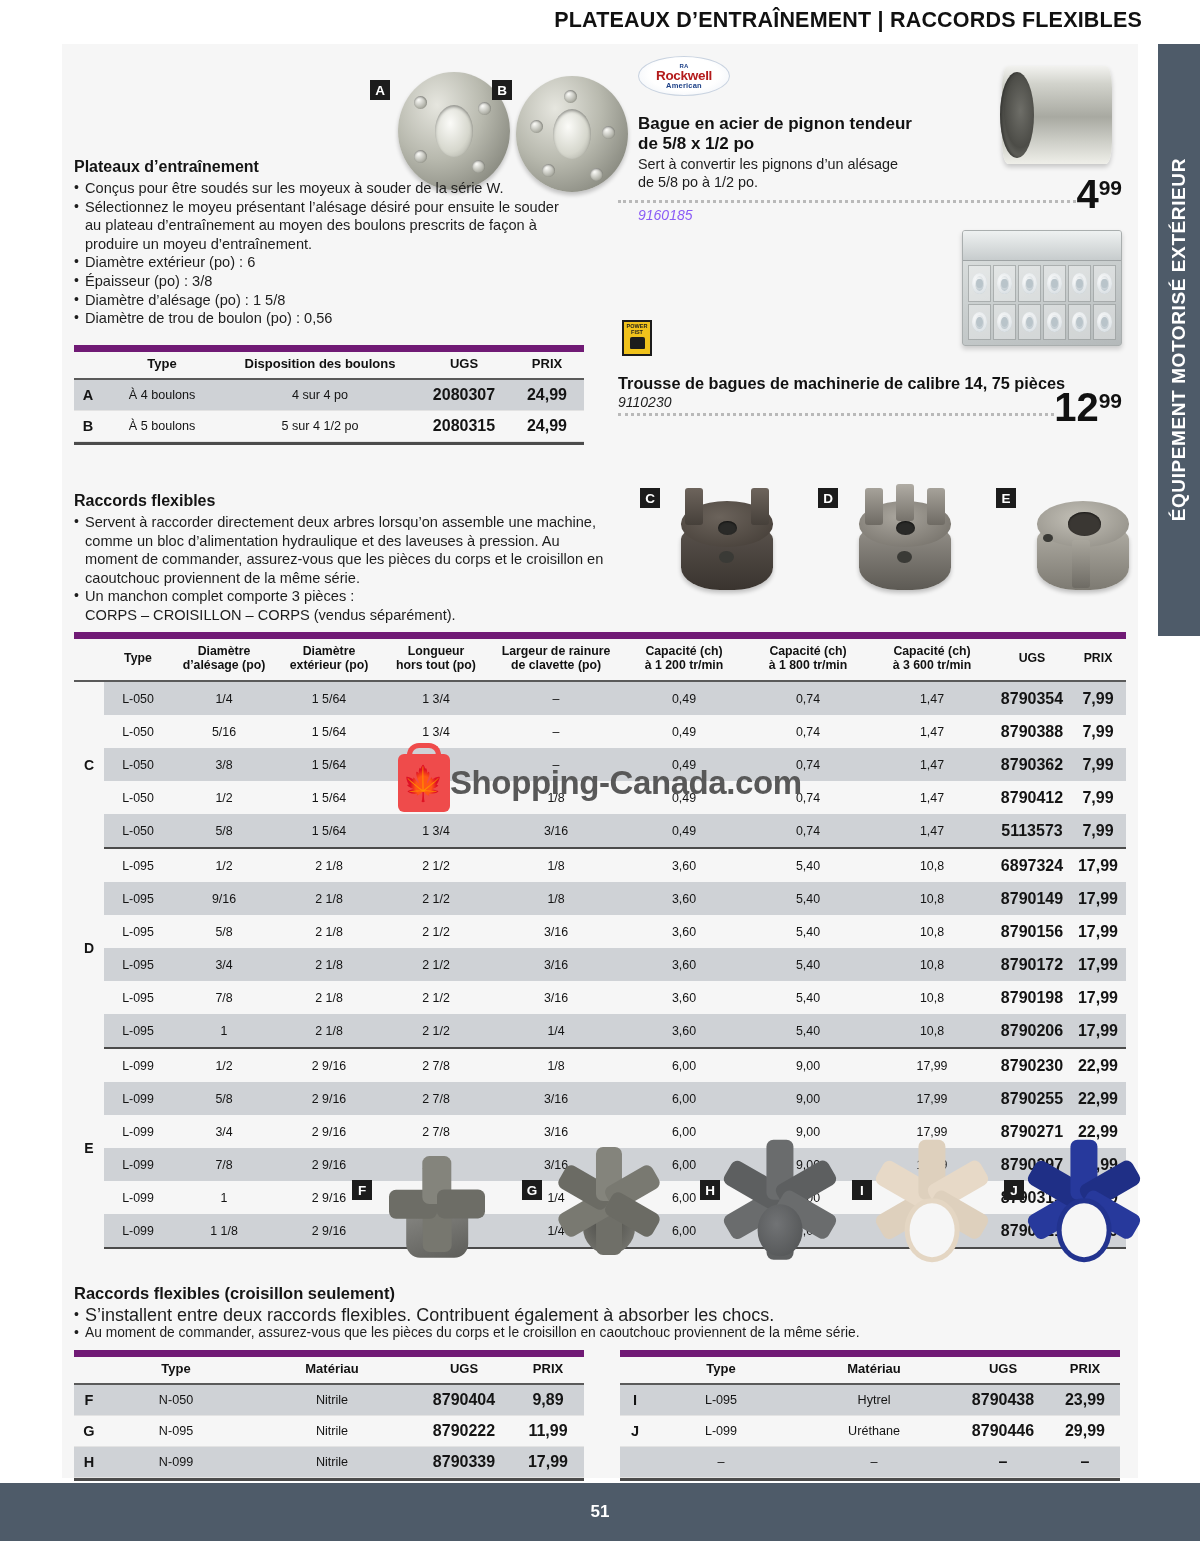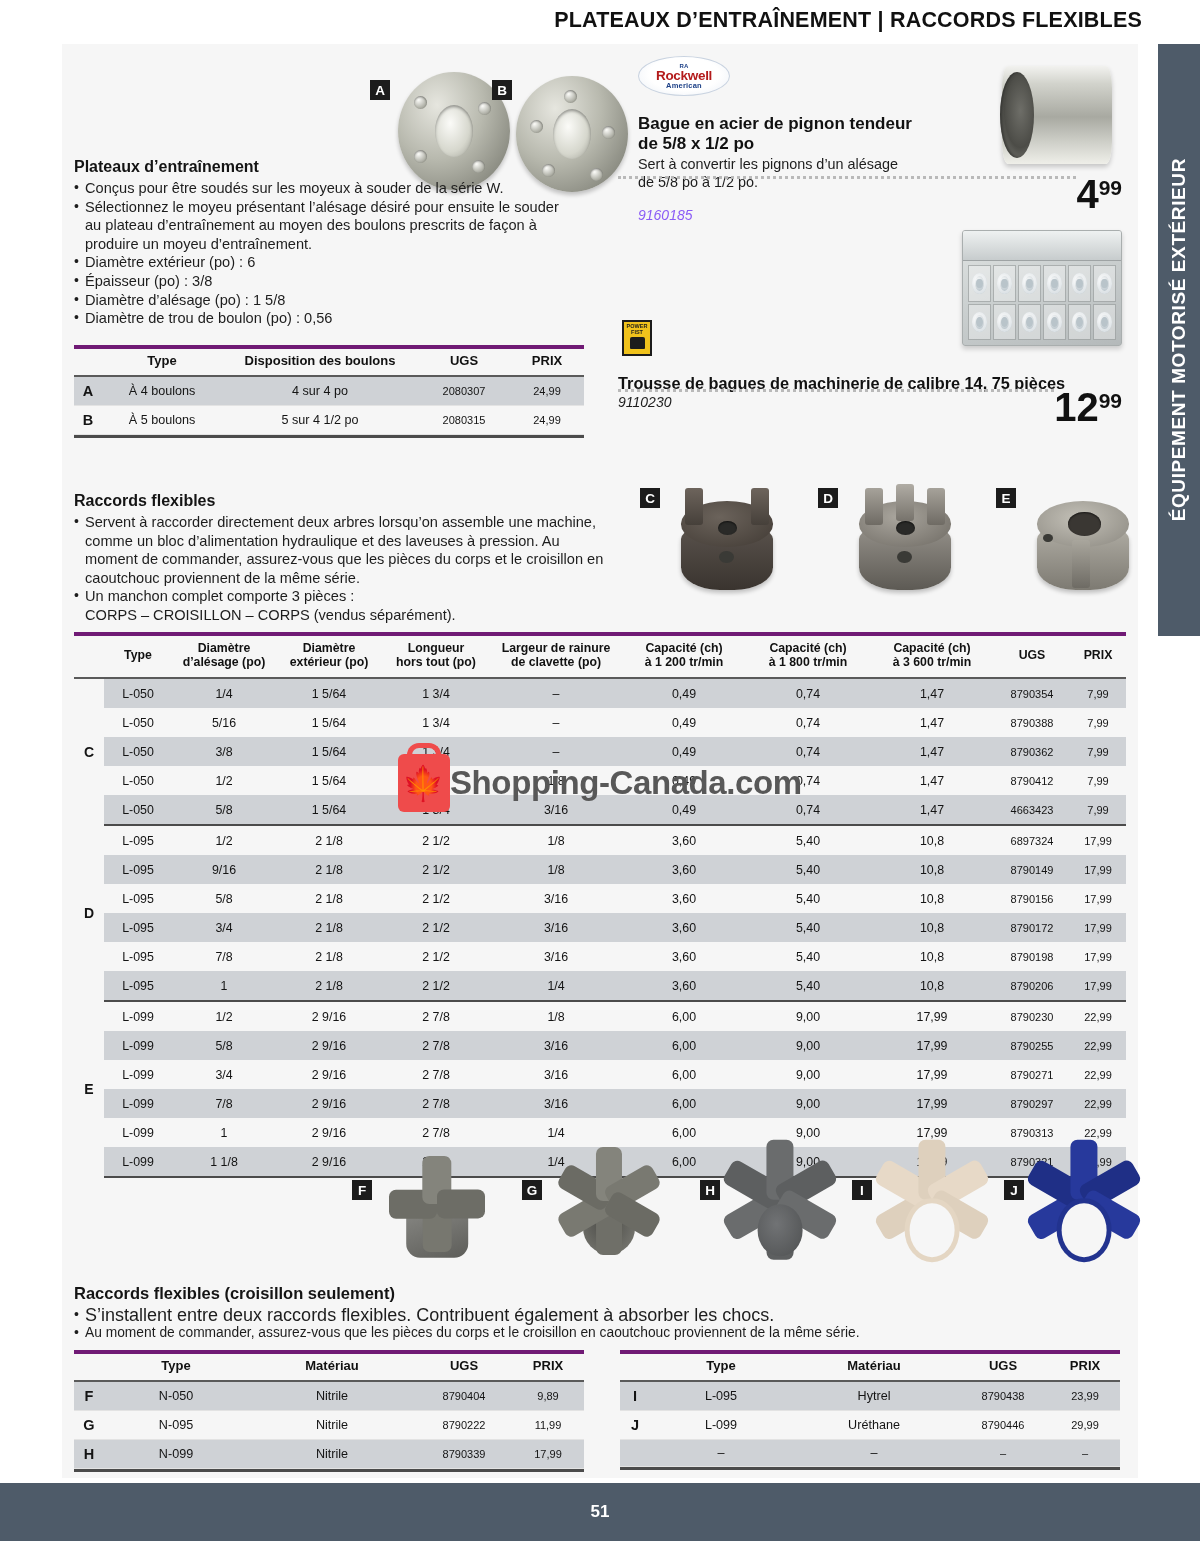--- a/index.html
+++ b/index.html
@@ -69,47 +69,47 @@
   table.cat th {
     font-size: 13px; font-weight: bold; text-align: center;
     padding: 5px 2px 7px; color: #111; line-height: 14px;
     border-bottom: 2px solid #5a5a5a;
   }
   table.cat td {
     font-size: 12.6px; text-align: center; padding: 6px 2px;
     color: #141414; border-bottom: 1px solid #e3e3e3;
   }
   table.cat tr.alt td { background: #cfd2d6; }
-  table.cat td.sku, table.cat td.price { font-weight: normal; font-size: 11px; }
+  table.cat td.sku, table.cat td.price { font-weight: bold; font-size: 16px; }
   table.cat td.grp {
     font-weight: bold; font-size: 14px; background: #f6f6f6 !important;
     border-bottom: none; width: 26px;
   }
   table.cat .letter {
     font-weight: bold; font-size: 14.5px; width: 26px;
   }
-  .tbl-wrap { border-top: 4px solid #701a75; }
+  .tbl-wrap { border-top: 7px solid #701a75; }
   .tbl-wrap.bottomrule { border-bottom: 3px solid #4b4b4b; }
 
   
   table.big th { font-size: 12.3px; line-height: 13.5px; padding: 6px 1px 8px; }
   table.big td { font-size: 12.4px; padding: 7.5px 1px; border-bottom: none; }
   table.big tr.alt td { background: #cfd2d6; }
   table.big tr.grpend td { border-bottom: 2px solid #4b4b4b; }
 
   
   .badge {
     display: inline-flex; align-items: center; justify-content: center;
     width: 20px; height: 20px; background: #1c1c1c; color: #fff;
     font-weight: bold; font-size: 13.5px;
   }
   .badge.abs { position: absolute; }
 
   
-  .price-line { position: absolute; display: flex; width: 100%; }
+  .price-line { position: absolute; display: flex; align-items: flex-end; width: 100%; }
   .dots {
     flex: 1; border-bottom: 3px dotted #b9b9b9; margin-bottom: 9px; height: 1px;
   }
   .price-big { font-size: 40px; font-weight: bold; line-height: 36px; color: #111; }
   .price-cents { font-size: 21px; font-weight: bold; vertical-align: top; color: #111; }
 
   
   .rockwell {
     width: 92px; height: 40px; border-radius: 50%/50%;
     background: radial-gradient(ellipse at 50% 45%, #ffffff 55%, #e9eef5 100%);
@@ -566,21 +566,21 @@
         </tr>
         <tr class="alt grpend">
           <td>L-050</td>
           <td>5/8</td>
           <td>1 5/64</td>
           <td>1 3/4</td>
           <td>3/16</td>
           <td>0,49</td>
           <td>0,74</td>
           <td>1,47</td>
-          <td class="sku">4663423</td>
+          <td class="sku">5113573</td>
           <td class="price">7,99</td>
         </tr>
 
         <tr>
           <td class="grp" rowspan="6">D</td>
           <td>L-095</td>
           <td>1/2</td>
           <td>2 1/8</td>
           <td>2 1/2</td>
           <td>1/8</td>

